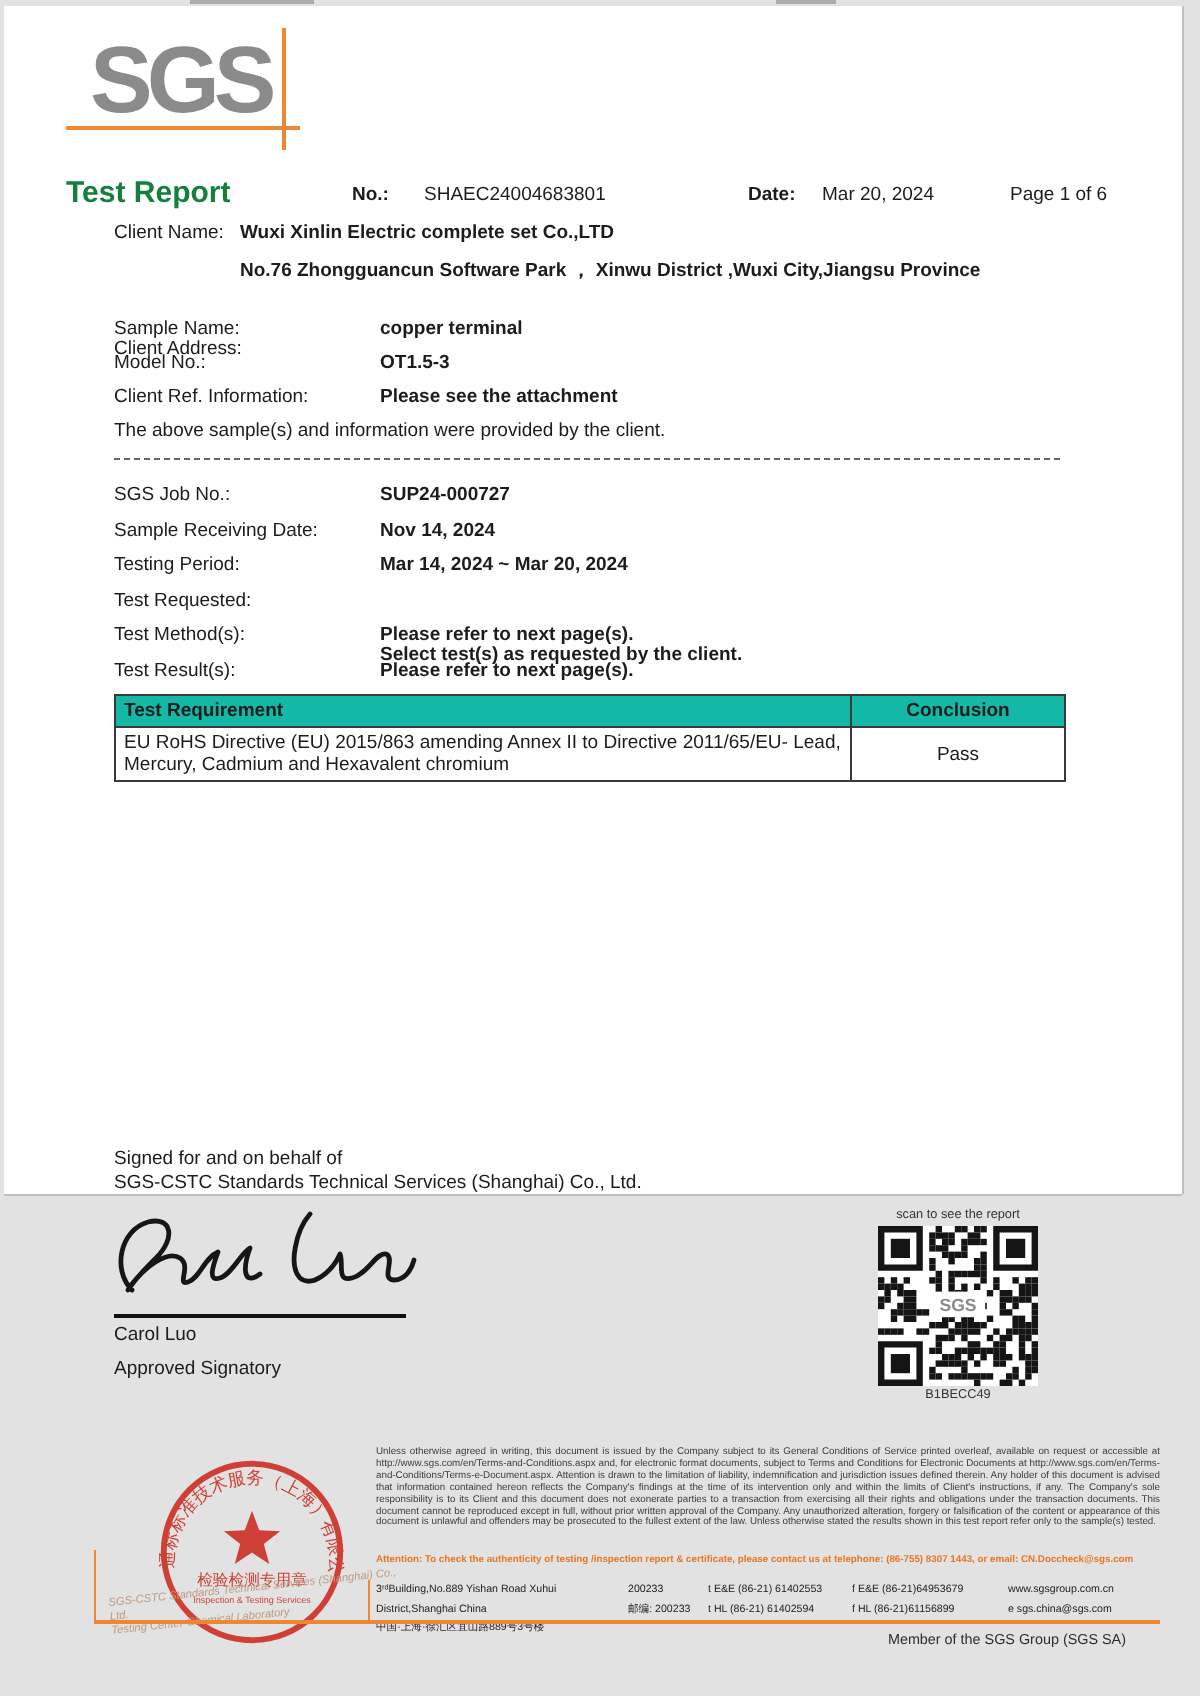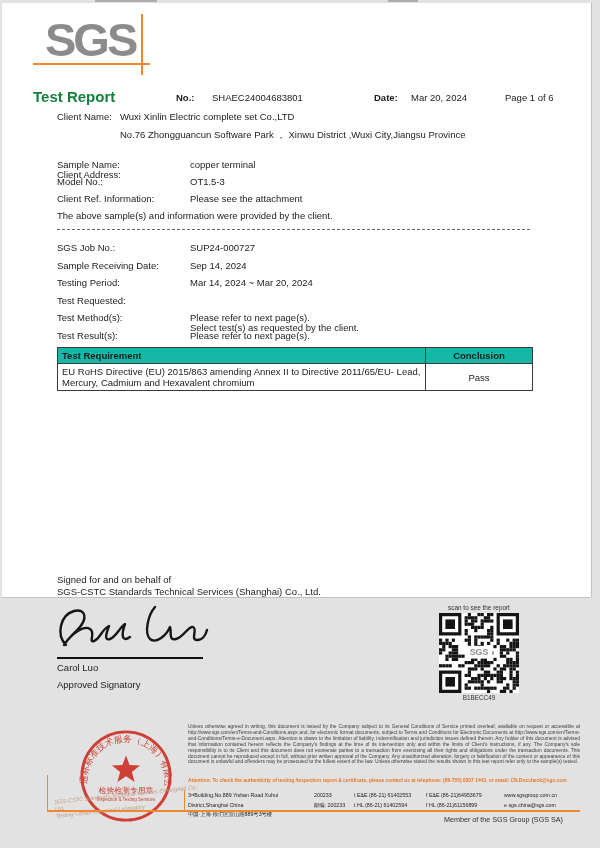--- a/index.html
+++ b/index.html
@@ -13,21 +13,21 @@
   .o-hline{background:#ef8632;height:2px;}
   .o-vline{background:#ef8632;width:2px;}
 
   
   .rpt-title{font-size:15px;font-weight:bold;color:#15803d;}
   .b{font-weight:bold;}
   .t9{font-size:9.5px;}
 
   
   .lbl{position:absolute;left:55px;font-size:9.5px;}
-  .val{position:absolute;font-size:9.5px;}
+  .val{position:absolute;font-size:9.5px;font-weight:bold;}
   .dashed{border-top:1.6px dashed #666;}
 
   
   .tbl{position:absolute;left:55px;top:344px;width:474px;border:1px solid #3a3a3a;font-size:9.5px;}
   .tbl-row{display:flex;}
   .tbl-head{background:#14b8a6;font-weight:bold;}
   .c1{width:368px;border-right:1px solid #3a3a3a;padding:2px 4px;box-sizing:border-box;}
   .c2{flex:1;padding:2px 4px;text-align:center;box-sizing:border-box;display:flex;align-items:center;justify-content:center;}
   .tbl-body{border-top:1px solid #3a3a3a;}
 
@@ -87,21 +87,21 @@
   <div class="val" style="left:188px;top:173px;">OT1.5-3</div>
   <div class="lbl" style="top:190px;">Client Ref. Information:</div>
   <div class="val" style="left:188px;top:190px;">Please see the attachment</div>
   <div class="lbl" style="top:207px;">The above sample(s) and information were provided by the client.</div>
 
   <div class="abs dashed" style="left:55px;top:226px;width:473px;"></div>
 
   <div class="lbl" style="top:239px;">SGS Job No.:</div>
   <div class="val" style="left:188px;top:239px;">SUP24-000727</div>
   <div class="lbl" style="top:257px;">Sample Receiving Date:</div>
-  <div class="val" style="left:188px;top:257px;">Sep 14, 2024</div>
+  <div class="val" style="left:188px;top:257px;">Nov 14, 2024</div>
   <div class="lbl" style="top:274px;">Testing Period:</div>
   <div class="val" style="left:188px;top:274px;">Mar 14, 2024 ~ Mar 20, 2024</div>
   <div class="lbl" style="top:292px;">Test Requested:</div>
   <div class="val" style="left:188px;top:292px;margin-top:27px;">Select test(s) as requested by the client.</div>
   <div class="lbl" style="top:309px;">Test Method(s):</div>
   <div class="val" style="left:188px;top:309px;">Please refer to next page(s).</div>
   <div class="lbl" style="top:327px;">Test Result(s):</div>
   <div class="val" style="left:188px;top:327px;">Please refer to next page(s).</div>
 
   <div class="tbl">

